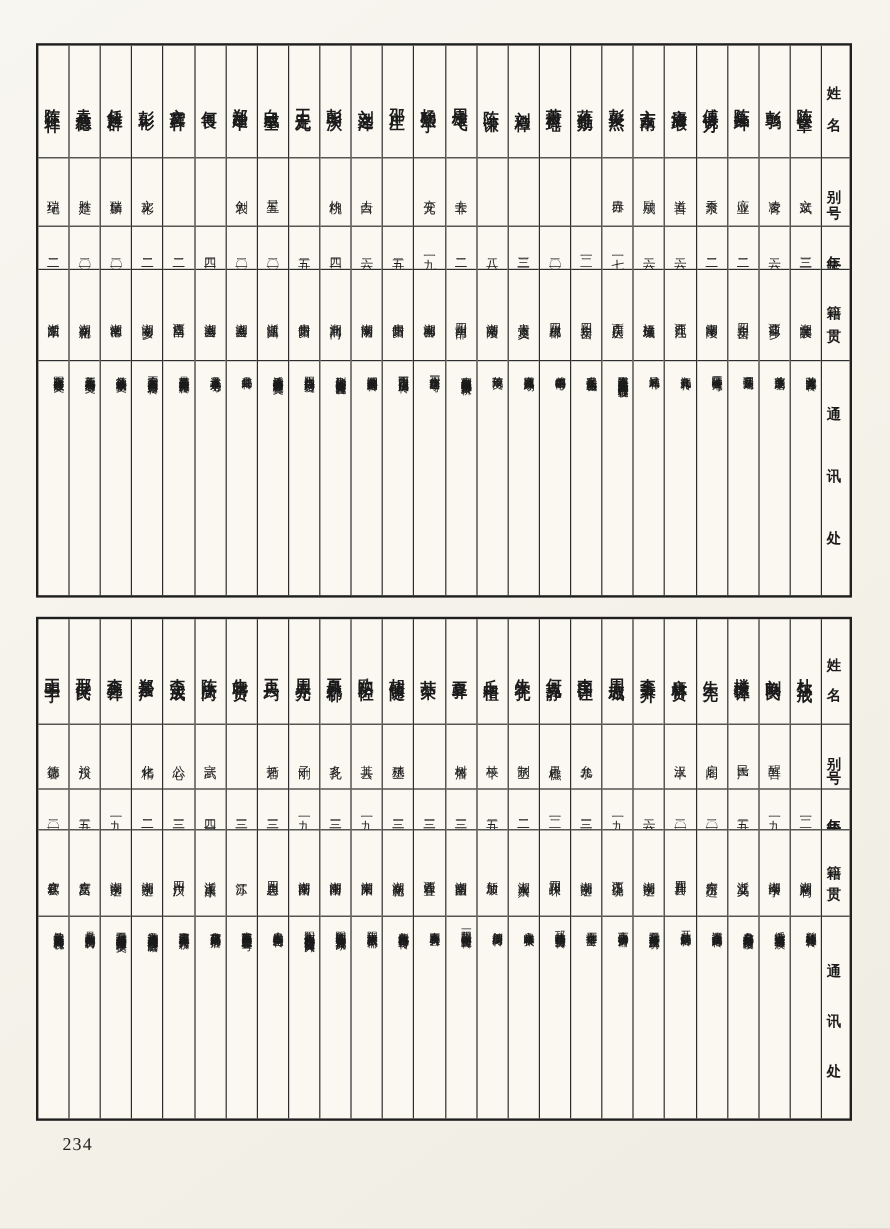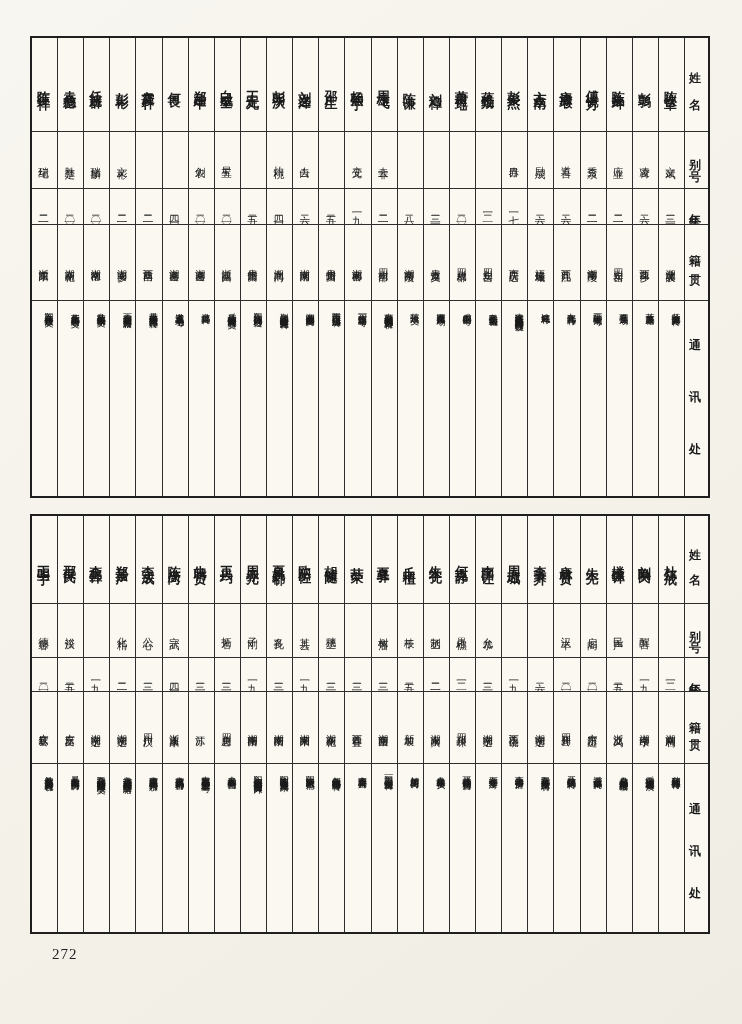--- a/index.html
+++ b/index.html
@@ -411,15 +411,15 @@
       </div>
       <div class="col">
         <div class="cell c-name">王明宇</div>
         <div class="cell c-alias">德馨</div>
         <div class="cell c-age">二〇</div>
         <div class="cell c-native">广东钦县</div>
         <div class="cell c-address">钦县黄屋屯圩黄遂和转大榄村</div>
       </div>
     </div>
 
-  <div class="page-number">272</div>
+  <div class="page-number">234</div>
 
 </div>
 
 </body></html>

